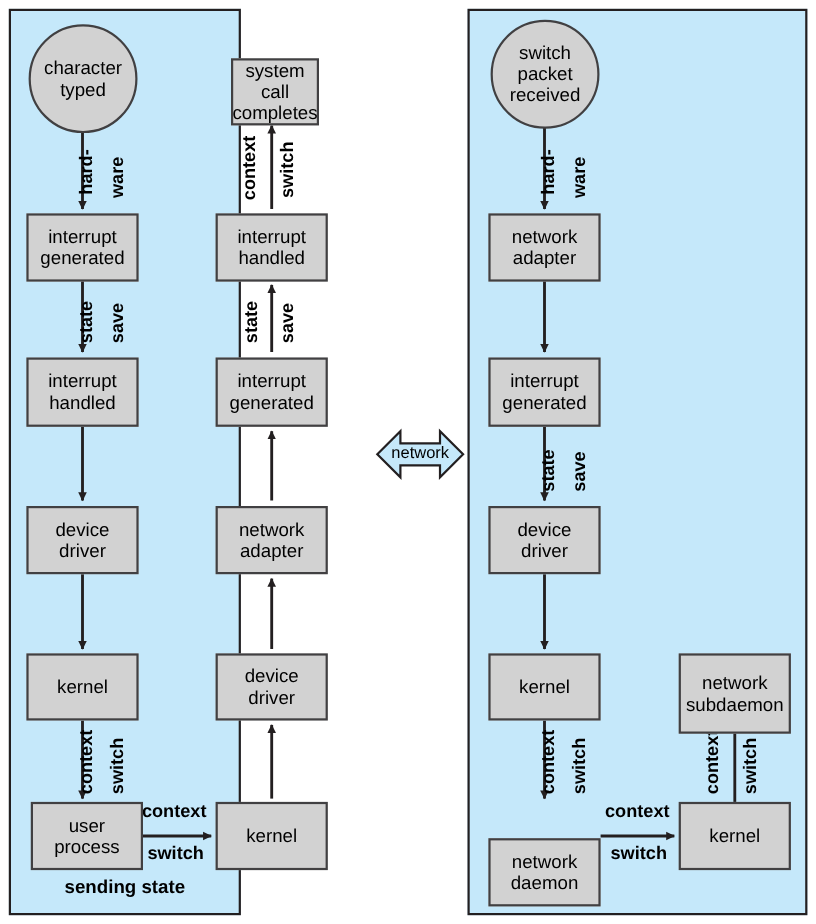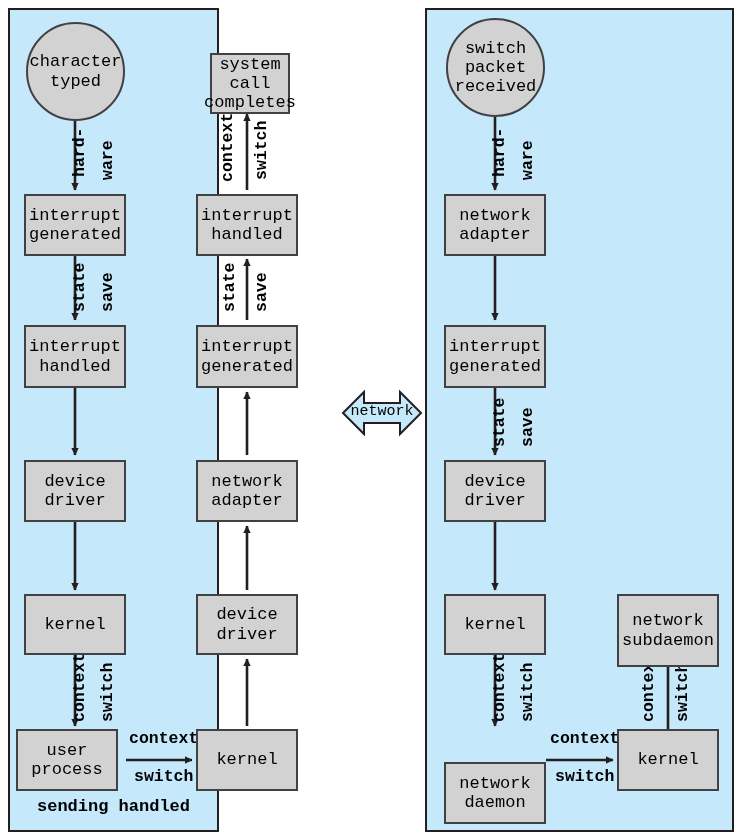--- a/index.html
+++ b/index.html
@@ -5,21 +5,21 @@
   html, body {
     margin: 0;
     padding: 0;
     background: #ffffff;
   }
   #figure {
     position: relative;
     width: 742px;
     height: 840px;
     background: #ffffff;
-    font-family: Liberation Mono, monospace;
+    font-family: Liberation Sans, sans-serif;
     overflow: hidden;
   }
   .panel {
     position: absolute;
     background: #c5e8fa;
     border: 2px solid #231f20;
     box-sizing: border-box;
   }
   .panel-caption {
     position: absolute;
@@ -132,21 +132,21 @@
   </div>
 
   <div class="node" style="left:24px; top:460px; width:102px; height:62px;">
     <span>device driver</span>
   </div>
 
   <div class="node" style="left:24px; top:594px; width:102px; height:61px;">
     <span>kernel</span>
   </div>
 
-  <div class="node" style="left:16px; top:729px; width:102px; height:62px;">
+  <div class="node" style="left:28px; top:729px; width:102px; height:62px;">
     <span>user process</span>
   </div>
 
   <div class="node" style="left:210px; top:53px; width:80px; height:61px;">
     <span>system call completes</span>
   </div>
 
   <div class="node" style="left:196px; top:194px; width:102px; height:62px;">
     <span>interrupt handled</span>
   </div>
@@ -230,16 +230,16 @@
   <div class="edge-label vert" style="left:490px; top:722px;"><span>context</span></div>
   <div class="edge-label vert" style="left:518px; top:722px;"><span>switch</span></div>
 
   <div class="edge-label" style="left:550px; top:729px;"><span>context</span></div>
   <div class="edge-label" style="left:555px; top:767px;"><span>switch</span></div>
 
   <div class="edge-label vert" style="left:639px; top:722px;"><span>context</span></div>
   <div class="edge-label vert" style="left:673px; top:722px;"><span>switch</span></div>
 
   <div class="panel-caption" style="left:8px; top:797px; width:211px;">
-    <span>sending handled</span>
+    <span>sending state</span>
   </div>
 
 </div>
 
 </body></html>

